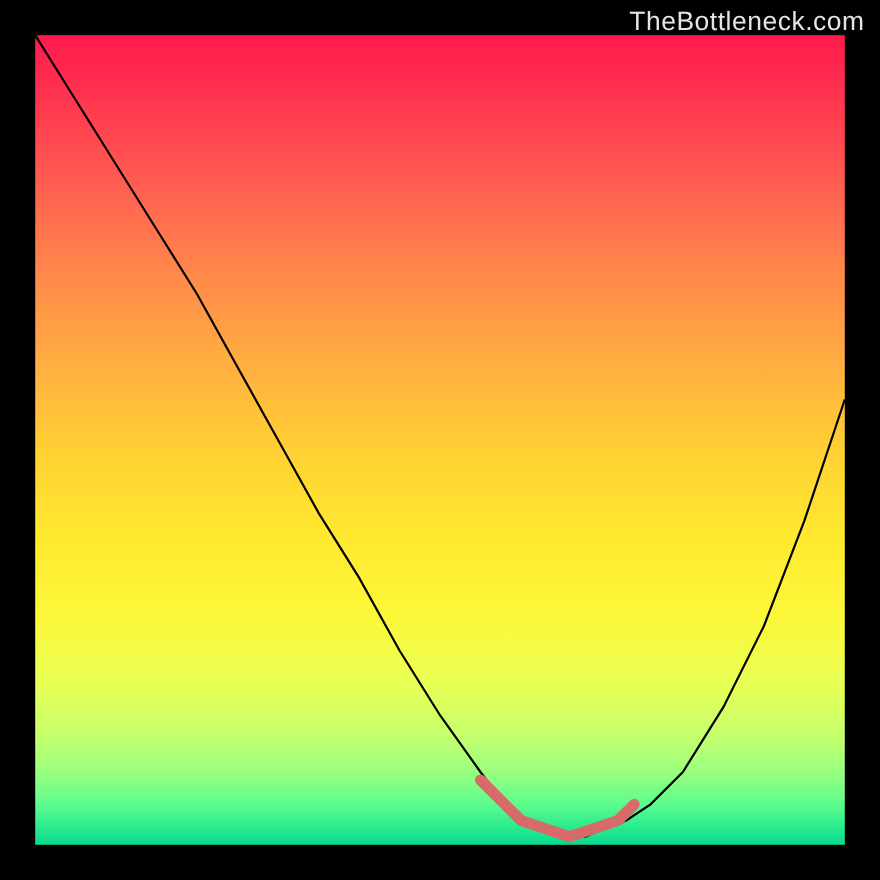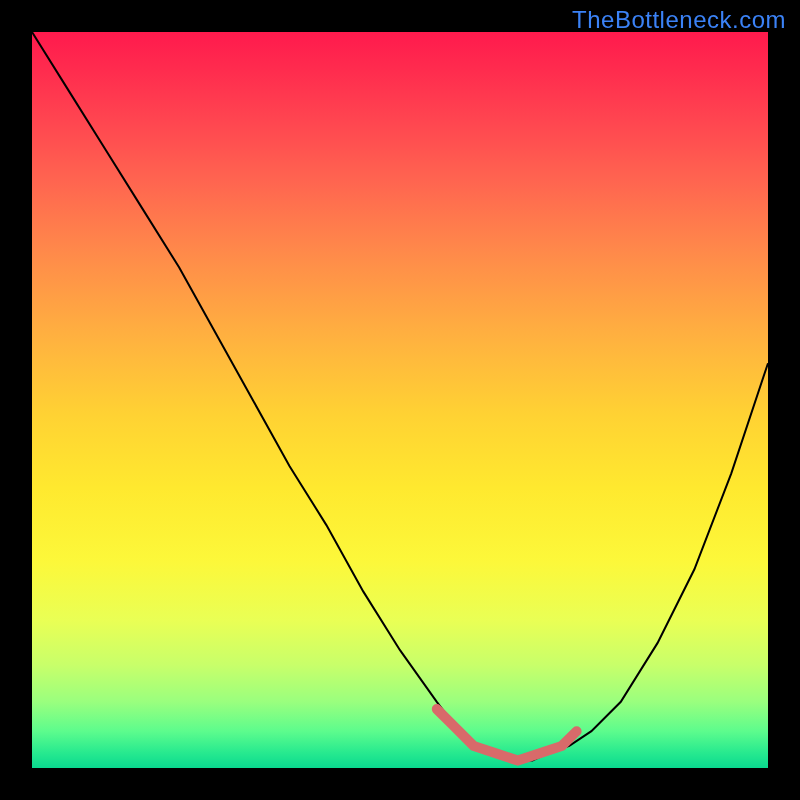--- a/index.html
+++ b/index.html
@@ -8,21 +8,21 @@
     height: 800px;
     background: #000;
     position: relative;
     font-family: Arial, sans-serif;
     overflow: hidden;
   }
   .watermark {
     position: absolute;
     top: 6px;
     right: 14px;
-    color: #3b82f6;
+    color: #e5e5e5;
     font-size: 24px;
     font-weight: 500;
     letter-spacing: 0.5px;
     z-index: 10;
   }
   .plot-area {
     position: absolute;
     left: 32px;
     top: 32px;
     width: 736px;

